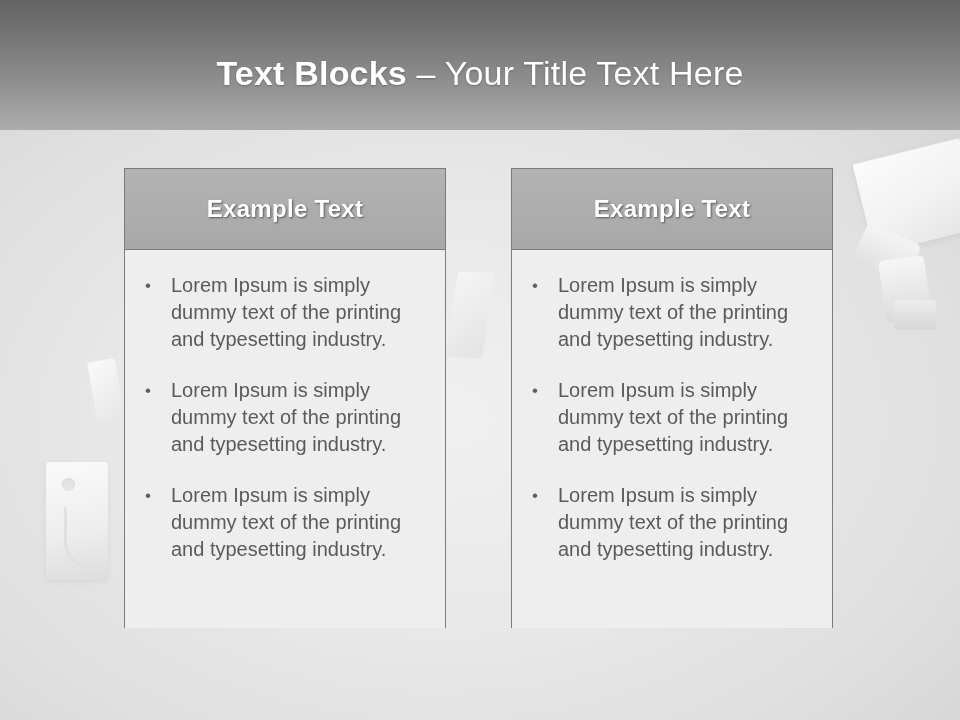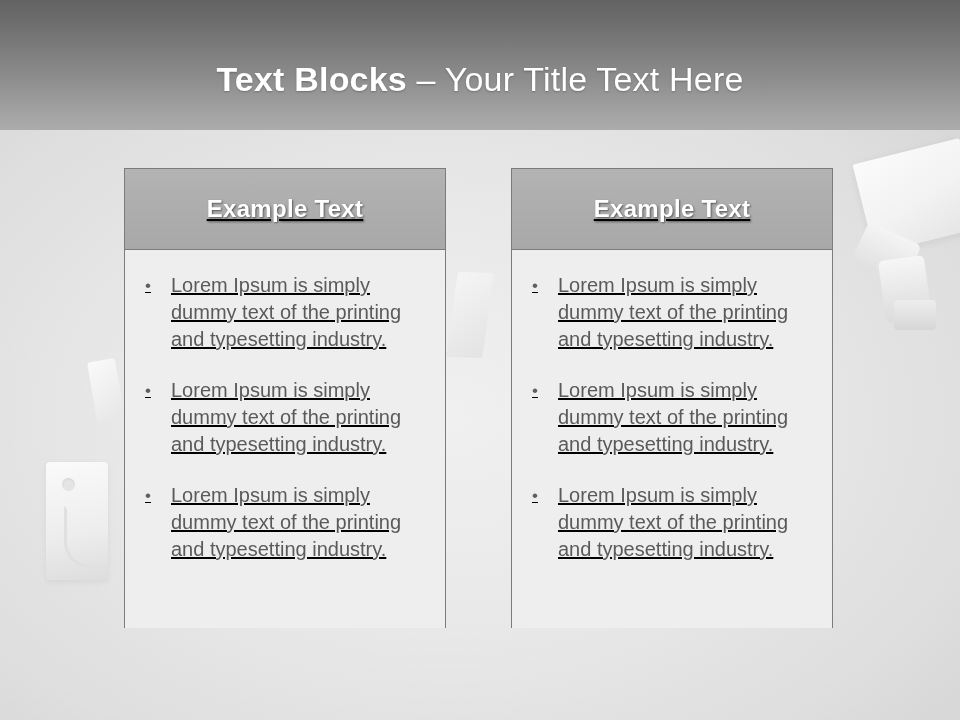--- a/index.html
+++ b/index.html
@@ -111,21 +111,21 @@
 
   
   .header {
     position: absolute;
     left: 0; top: 0;
     width: 960px; height: 130px;
     background: linear-gradient(180deg, #636363 0%, #6e6e6e 18%, #8e8e8e 62%, #a4a4a4 88%, #ababab 100%);
   }
   .header-title {
     position: absolute;
-    left: 0; top: 8px;
+    left: 0; top: 2px;
     width: 960px;
     text-align: center;
     margin-top: 52px;
     font-size: 34px;
     color: #ffffff;
     letter-spacing: .2px;
     text-shadow: 0 1px 2px rgba(0,0,0,.25);
     white-space: nowrap;
   }
   .header-title .strong {
@@ -134,21 +134,20 @@
   .header-title .light {
     font-weight: normal;
   }
 
   
   .card {
     position: absolute;
     border: 1px solid #7b7b7b;
     box-sizing: border-box;
     background: #eeeeee;
-    text-decoration: underline;
   }
   .card-1 { left: 124px; top: 168px; width: 322px; height: 460px; }
   .card-2 { left: 511px; top: 168px; width: 322px; height: 460px; }
 
   .card-head {
     height: 80px;
     background: linear-gradient(180deg,#b3b3b3 0%, #aeaeae 45%, #a8a8a8 100%);
     border-bottom: 1px solid #7b7b7b;
     display: flex;
     align-items: center;

